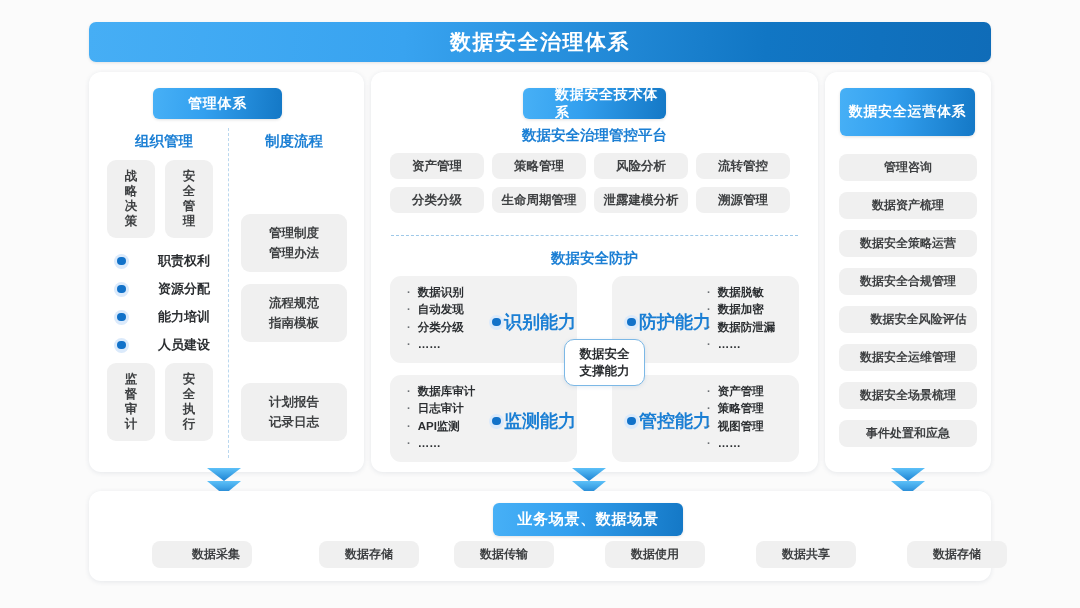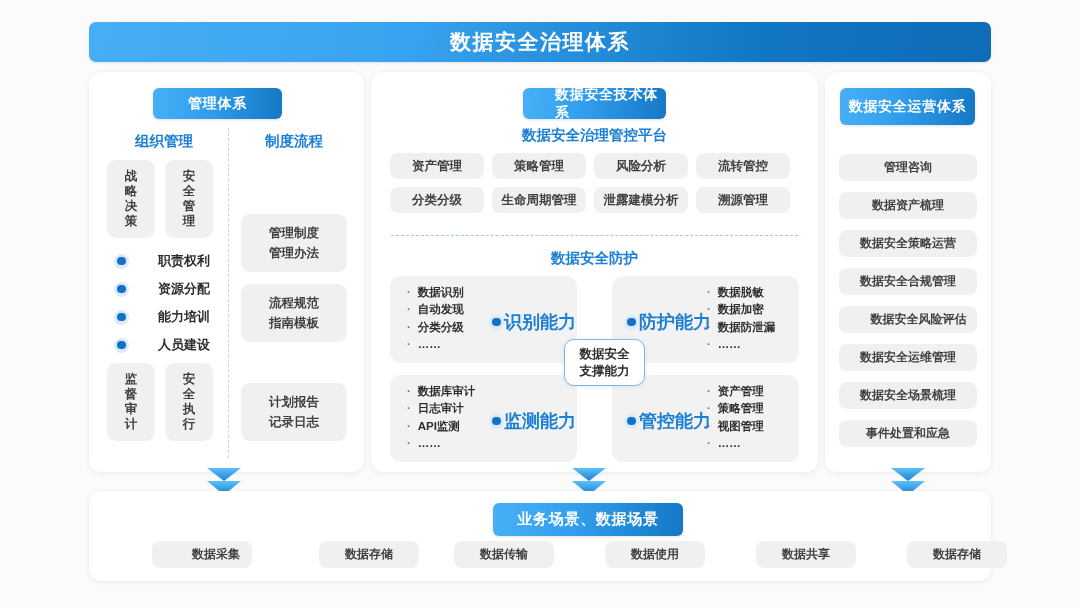--- a/index.html
+++ b/index.html
@@ -36,21 +36,21 @@
   
   .badge {
     border-radius: 6px;
     background: linear-gradient(95deg, #47b0f6 0%, #33a0ef 40%, #1478c6 100%);
     color: #fff; font-size: 14px; font-weight: bold; letter-spacing: .7px;
     display: flex; align-items: center; justify-content: center;
     box-shadow: 0 1px 3px rgba(0,0,0,.12);
   }
   #badge-mgmt { position: absolute; left: 64px; top: 16px; width: 129px; height: 31px; }
   #badge-tech { position: absolute; left: 152px; top: 16px; width: 143px; height: 31px; padding-left: 32px; }
-  #badge-ops  { position: absolute; left: 15px; top: 16px; width: 135px; height: 37px; }
+  #badge-ops  { position: absolute; left: 15px; top: 16px; width: 135px; height: 48px; }
   #badge-bottom { position: absolute; left: 404px; top: 12px; width: 190px; height: 33px; font-size: 15px;}
 
   
   .pill {
     background: #f0f0f0; border-radius: 8px;
     display: flex; align-items: center; justify-content: center;
     color: #3e4042; font-size: 12.5px; font-weight: bold;
     text-align: center; line-height: 1.45;
   }
 

